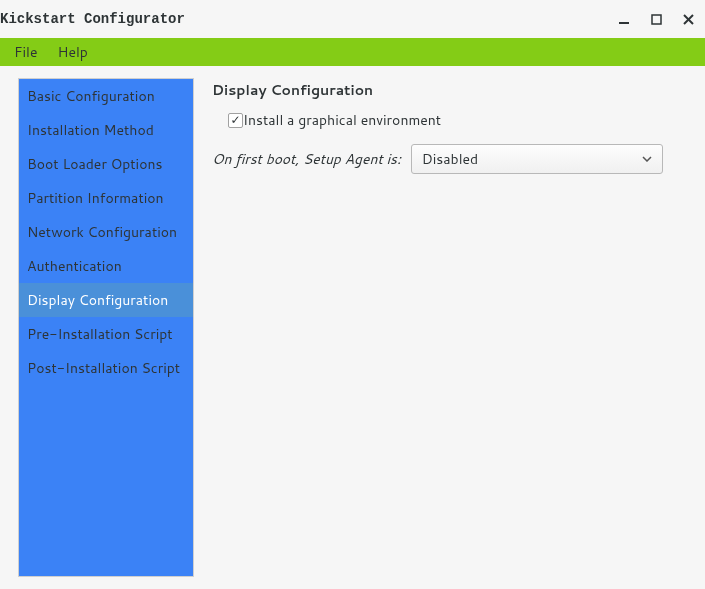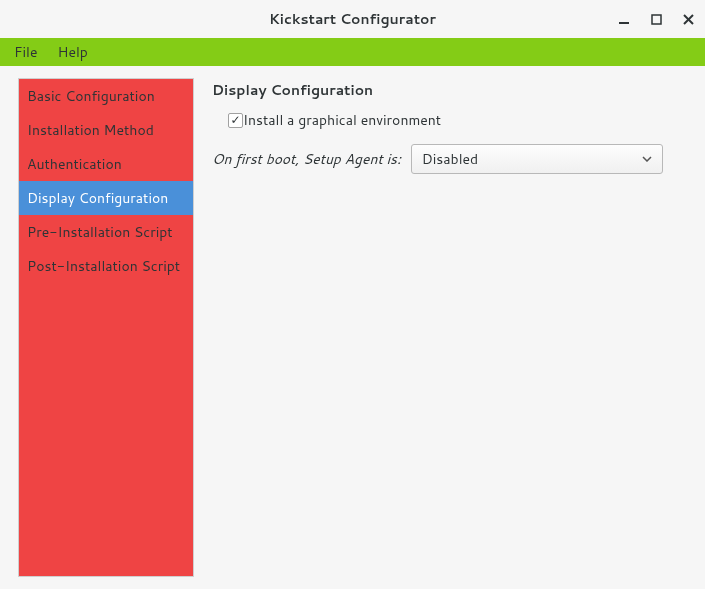--- a/index.html
+++ b/index.html
@@ -9,23 +9,23 @@
       color: #2e3436;
       background: #f6f6f6;
       width: 705px;
       height: 589px;
       overflow: hidden;
     }
     .titlebar {
       height: 38px;
       display: flex;
       align-items: center;
-      justify-content: center;
       position: relative;
       background: #f6f6f6;
+      font-family: Liberation Mono, monospace;
     }
     .titlebar-title {
       font-weight: bold;
       font-size: 14px;
       color: #2e3436;
     }
     .titlebar-controls {
       position: absolute;
       right: 8px;
       top: 0;
@@ -57,21 +57,21 @@
     }
     .content {
       display: flex;
       height: calc(589px - 38px - 28px);
       padding: 12px 14px 12px 18px;
       gap: 18px;
       background: #f6f6f6;
     }
     .sidebar {
       width: 176px;
-      background: #ef4444;
+      background: #3b82f6;
       border: 1px solid #cfcfcf;
       overflow: hidden;
     }
     .sidebar-item {
       padding: 7px 8px;
       cursor: pointer;
       font-size: 14px;
       color: #2e3436;
       white-space: nowrap;
     }
@@ -175,20 +175,23 @@
 
 <div class="menubar">
   <div class="menu-item">File</div>
   <div class="menu-item">Help</div>
 </div>
 
 <div class="content">
   <div class="sidebar" id="sidebar">
       <div class="sidebar-item">Basic Configuration</div>
       <div class="sidebar-item">Installation Method</div>
+      <div class="sidebar-item">Boot Loader Options</div>
+      <div class="sidebar-item">Partition Information</div>
+      <div class="sidebar-item">Network Configuration</div>
       <div class="sidebar-item">Authentication</div>
       <div class="sidebar-item selected">Display Configuration</div>
       <div class="sidebar-item">Pre-Installation Script</div>
       <div class="sidebar-item">Post-Installation Script</div>
     </div>
 
   <div class="main">
     <div class="section-title">Display Configuration</div>
 
     <div class="checkbox-row">

